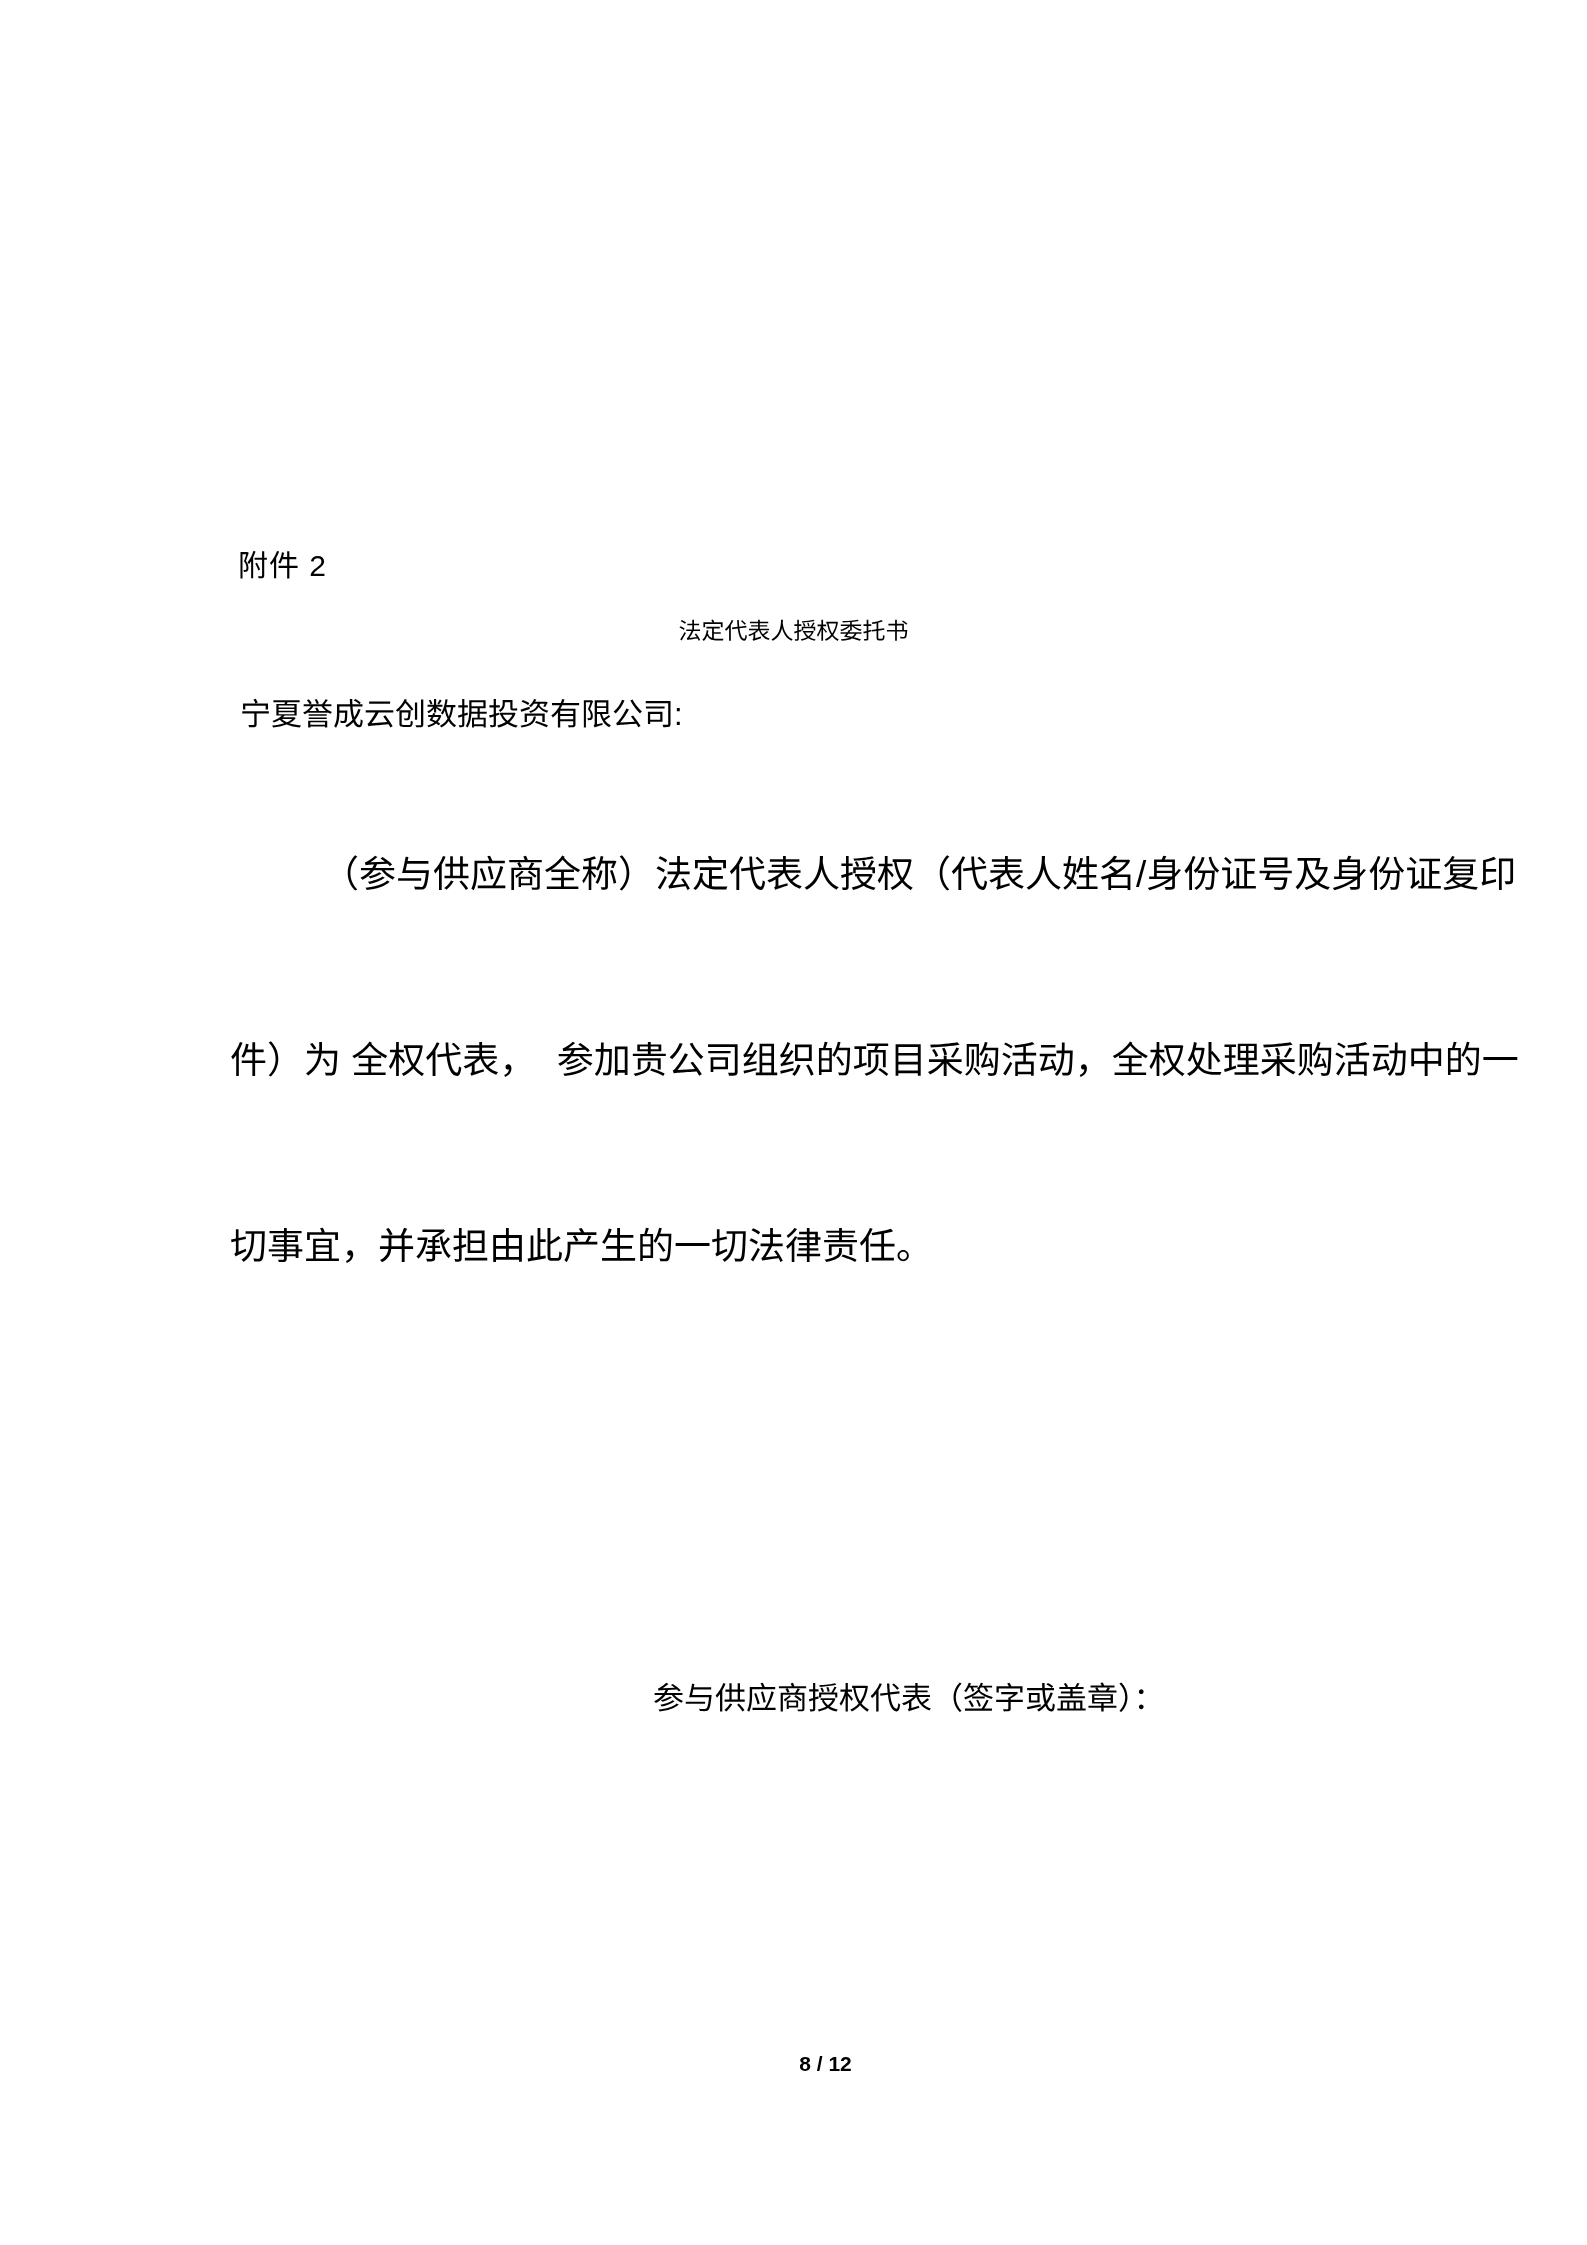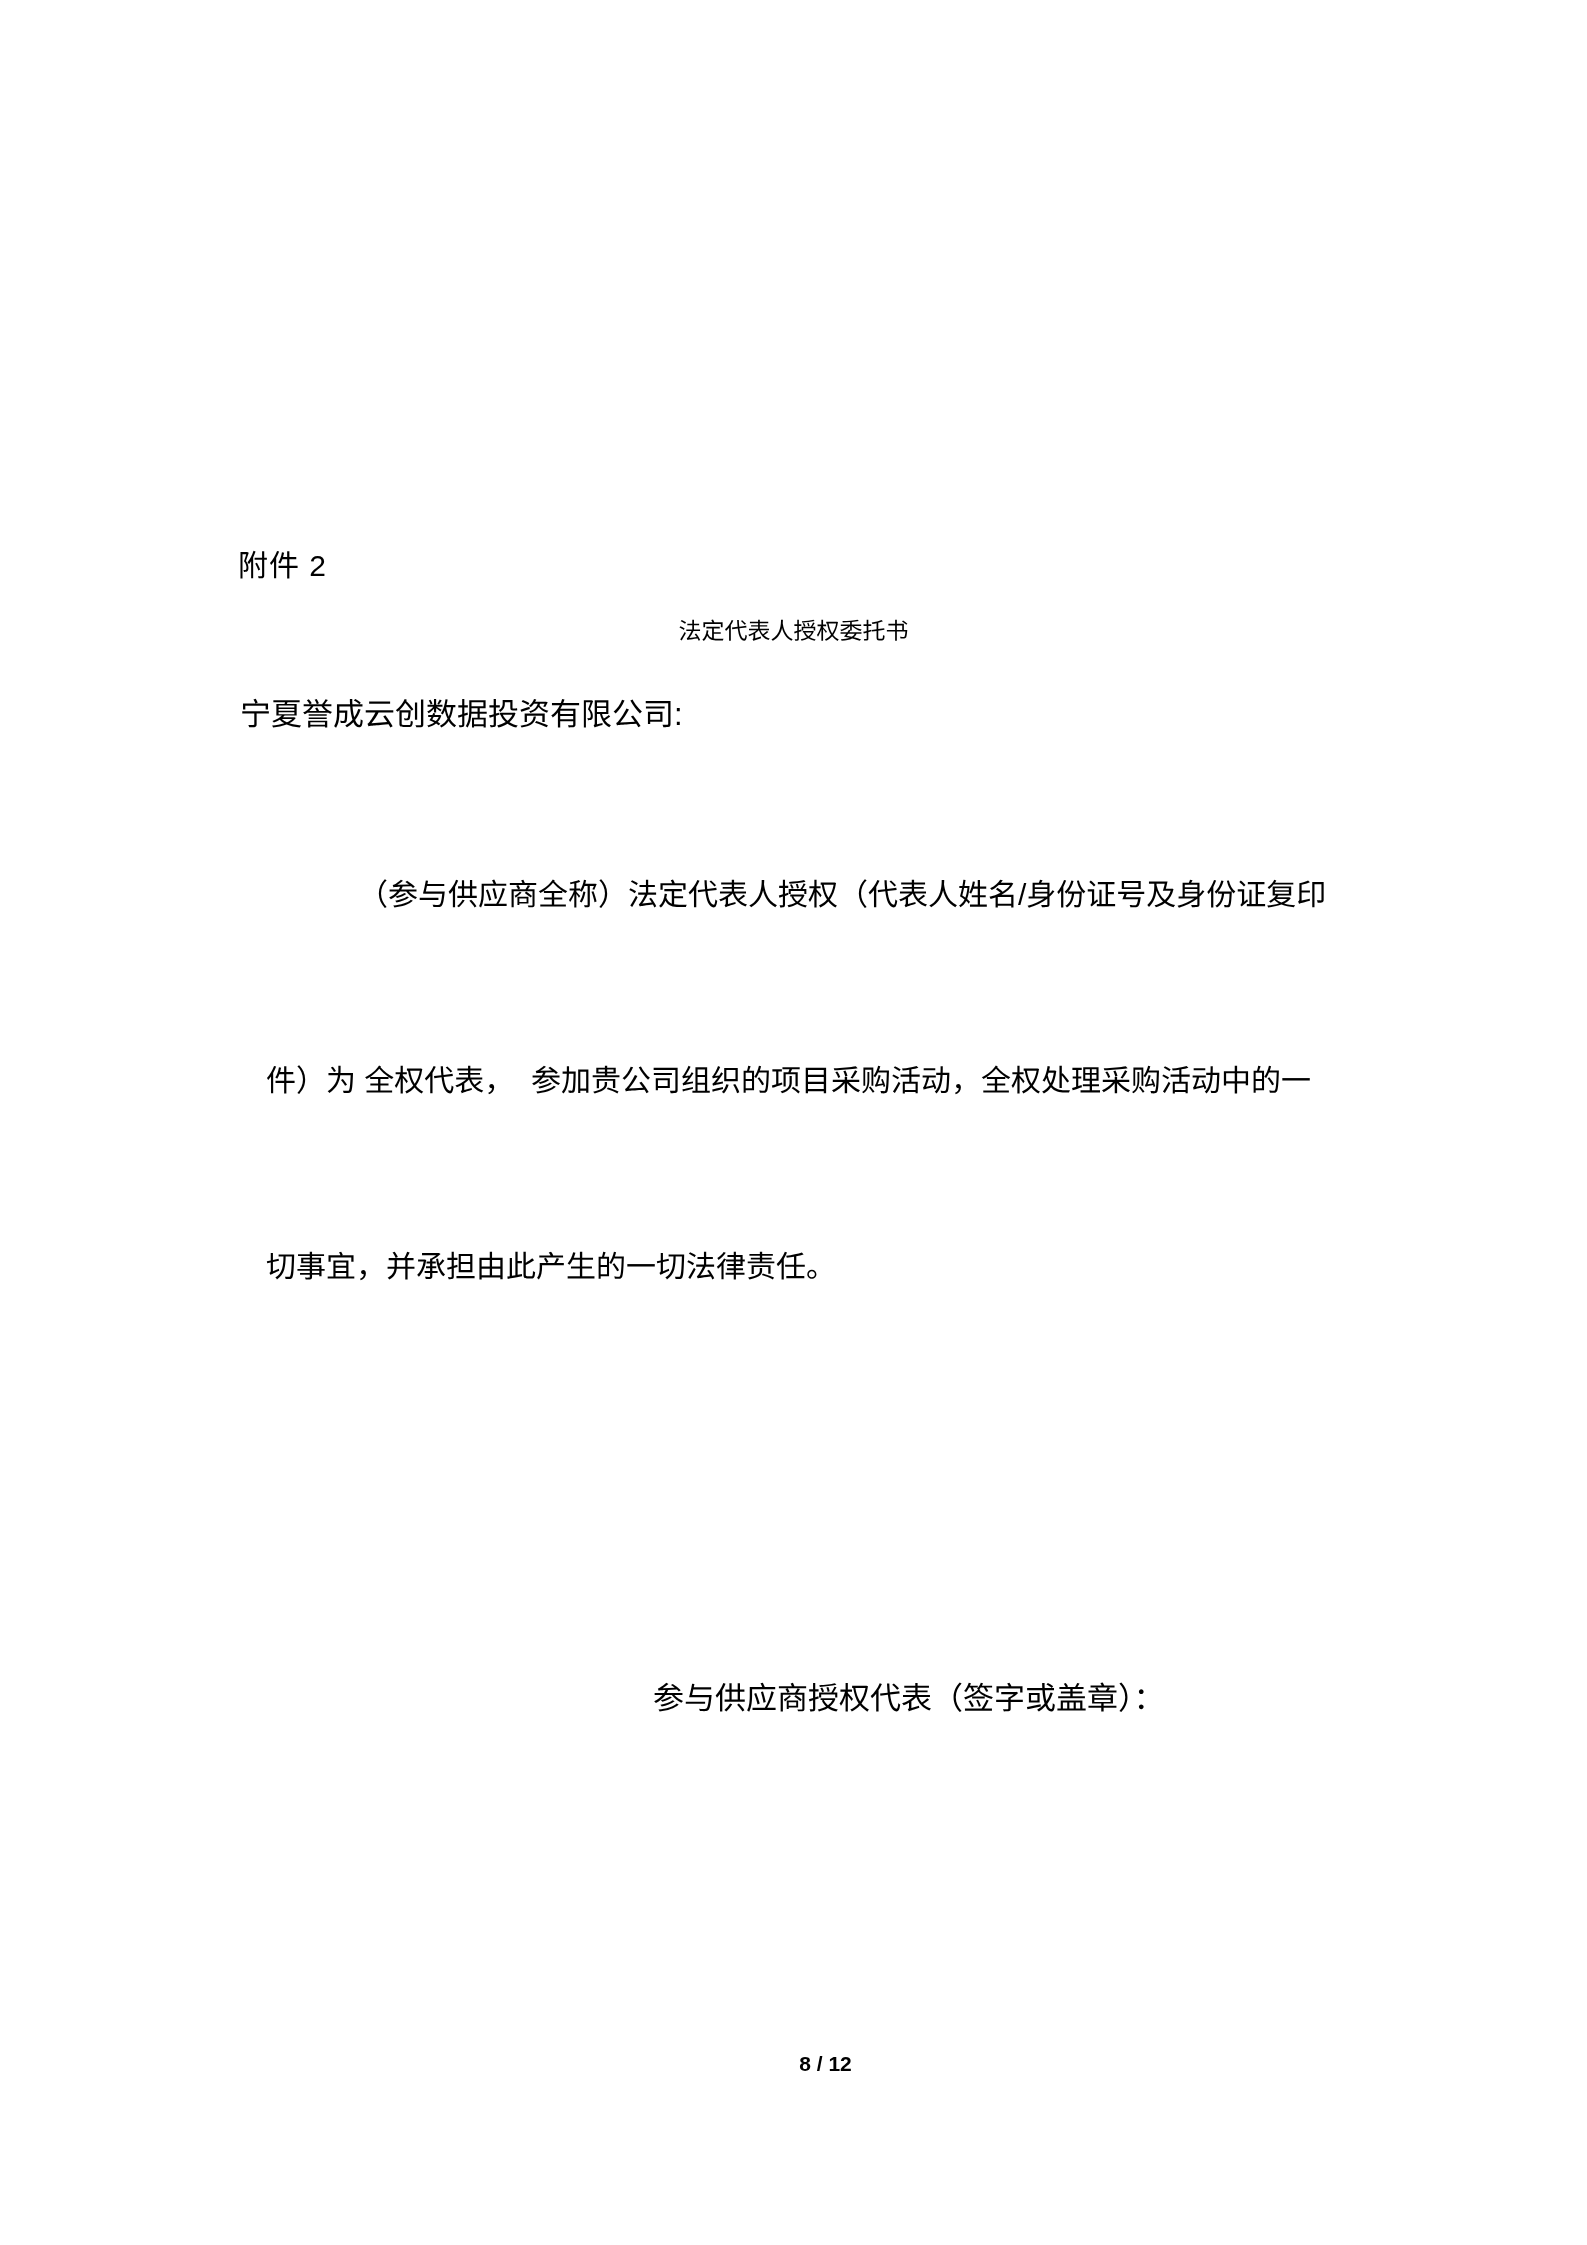--- a/index.html
+++ b/index.html
@@ -41,26 +41,25 @@
     left: 240px;
     top: 676px;
     font-size: 31px;
     line-height: 38px;
     white-space: pre;
     margin-top: 20px;
   }
   .body-paragraph {
     position: absolute;
     left: 230px;
-    top: 740px;
+    top: 720px;
     width: 1125px;
-    font-size: 30px;
+    font-size: 37px;
     line-height: 62px;
     white-space: pre;
-    margin-left: 36px;
   }
   .body-line {
     display: block;
   }
   .body-line:first-child {
     padding-left: 92px; 
   }
   .signature-block {
     position: absolute;
     left: 653px;

